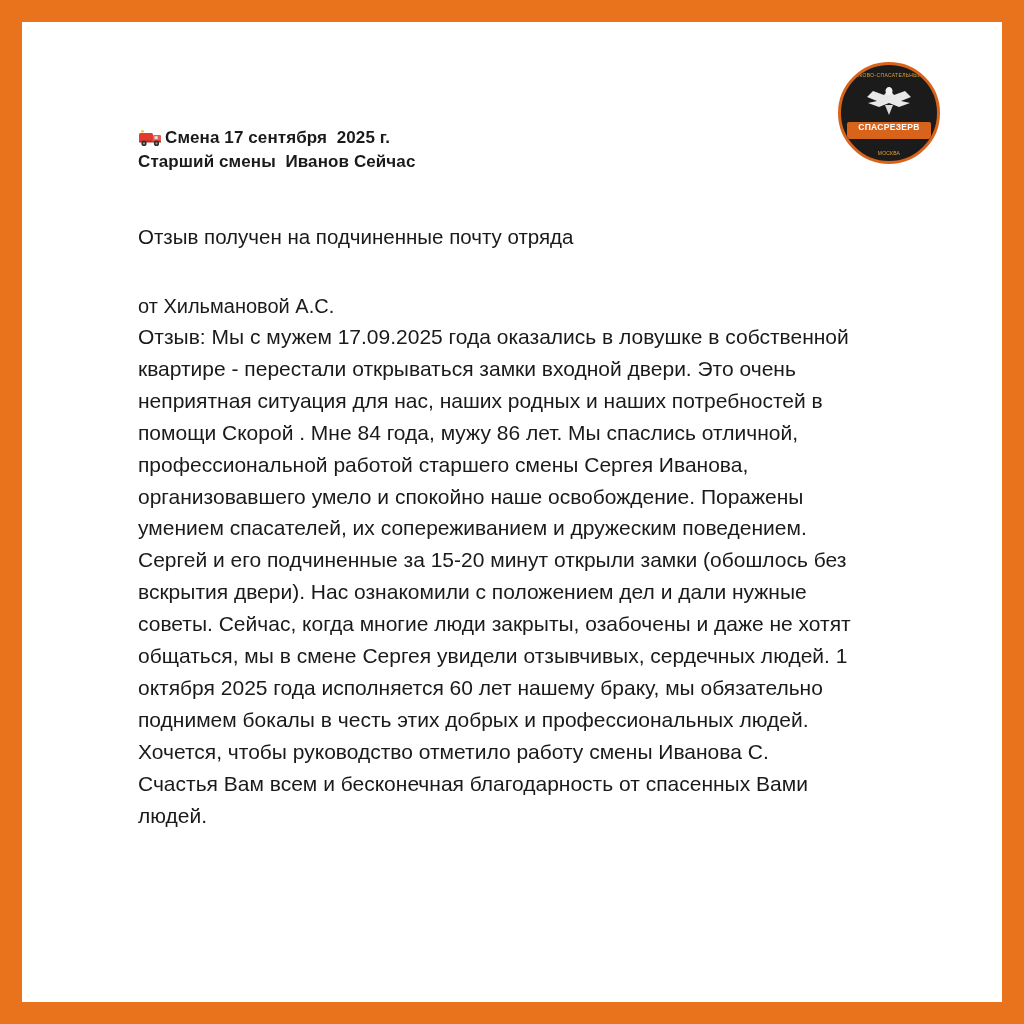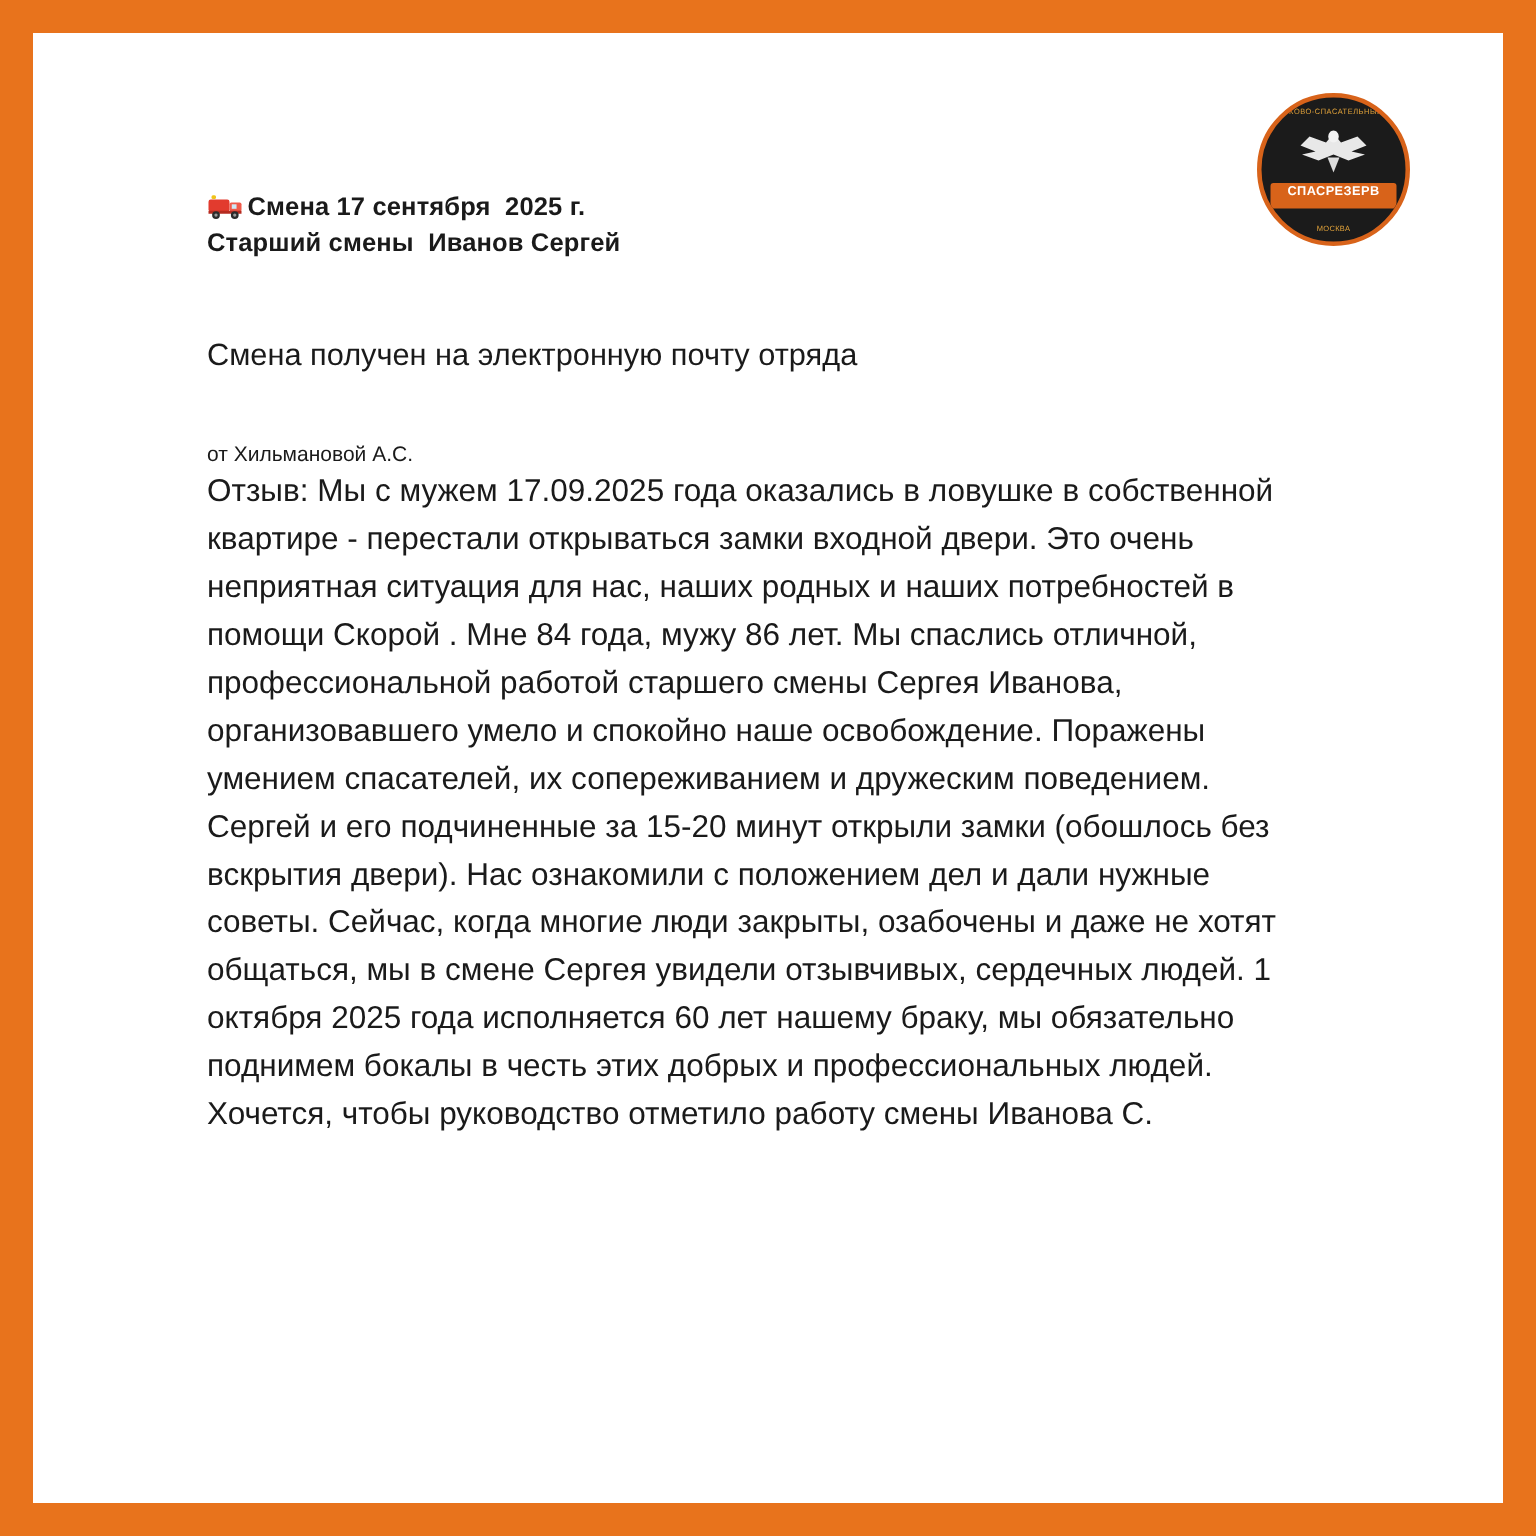--- a/index.html
+++ b/index.html
@@ -126,21 +126,21 @@
     margin-right: 2px;
   }
   .intro {
     margin-top: 48px;
     font-size: 20.5px;
     color: #1a1a1a;
     line-height: 1.45;
   }
   .sender {
     margin-top: 40px;
-    font-size: 14px;
+    font-size: 20px;
     color: #1a1a1a;
     line-height: 1.45;
   }
   .body-text {
     margin-top: 0;
     font-size: 21px;
     color: #1a1a1a;
     line-height: 1.52;
     text-align: left;
   }
@@ -176,26 +176,27 @@
             <rect x="1" y="5" width="14" height="8" rx="1.5" fill="#e23b2e"></rect>
             <rect x="15" y="7" width="8" height="6" rx="1.2" fill="#f05a4a"></rect>
             <rect x="16.5" y="8.2" width="3.2" height="3" fill="#cfe8f5"></rect>
             <rect x="1" y="12.5" width="22" height="2" fill="#b52b20"></rect>
             <rect x="3" y="2.2" width="3" height="2.4" rx="1" fill="#f0c419"></rect>
             <circle cx="6" cy="15.4" r="2.6" fill="#2b2b2b"></circle>
             <circle cx="18.5" cy="15.4" r="2.6" fill="#2b2b2b"></circle>
             <circle cx="6" cy="15.4" r="1.1" fill="#9a9a9a"></circle>
             <circle cx="18.5" cy="15.4" r="1.1" fill="#9a9a9a"></circle>
           </svg><span>Смена 17 сентября  2025 г.</span></span>
-        <span class="heading-line">Старший смены  Иванов Сергей</span>
+        <span class="heading-line">Старший смены  Иванов Сейчас</span>
       </div>
 
-      <div class="intro">Смена получен на электронную почту отряда</div>
+      <div class="intro">Отзыв получен на подчиненные почту отряда</div>
 
       <div class="sender">от Хильмановой А.С.</div>
 
       <div class="body-text">
         <p>Отзыв: Мы с мужем 17.09.2025 года оказались в ловушке в собственной квартире - перестали открываться замки входной двери. Это очень неприятная ситуация для нас, наших родных и наших потребностей в помощи Скорой . Мне 84 года, мужу 86 лет. Мы спаслись отличной, профессиональной работой старшего смены Сергея Иванова, организовавшего умело и спокойно наше освобождение. Поражены умением спасателей, их сопереживанием и дружеским поведением. Сергей и его подчиненные за 15-20 минут открыли замки (обошлось без вскрытия двери). Нас ознакомили с положением дел и дали нужные советы. Сейчас, когда многие люди закрыты, озабочены и даже не хотят общаться, мы в смене Сергея увидели отзывчивых, сердечных людей. 1 октября 2025 года исполняется 60 лет нашему браку, мы обязательно поднимем бокалы в честь этих добрых и профессиональных людей. Хочется, чтобы руководство отметило работу смены Иванова С.</p>
+        <p>Счастья Вам всем и бесконечная благодарность от спасенных Вами людей.</p>
       </div>
 
     </div>
   </div>
 </div>
 
 </body></html>

